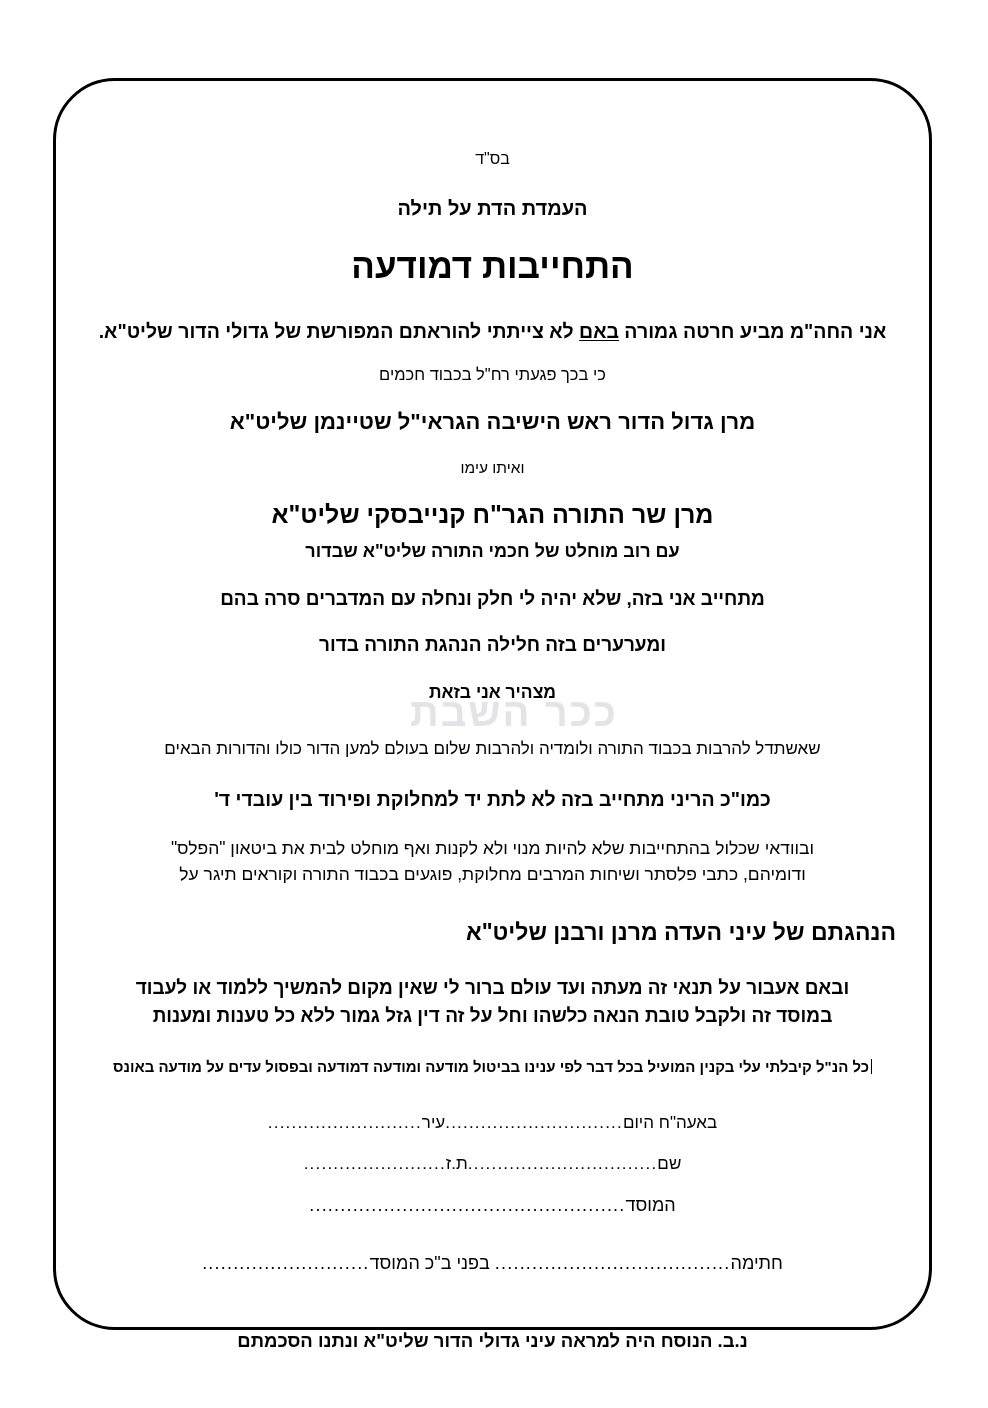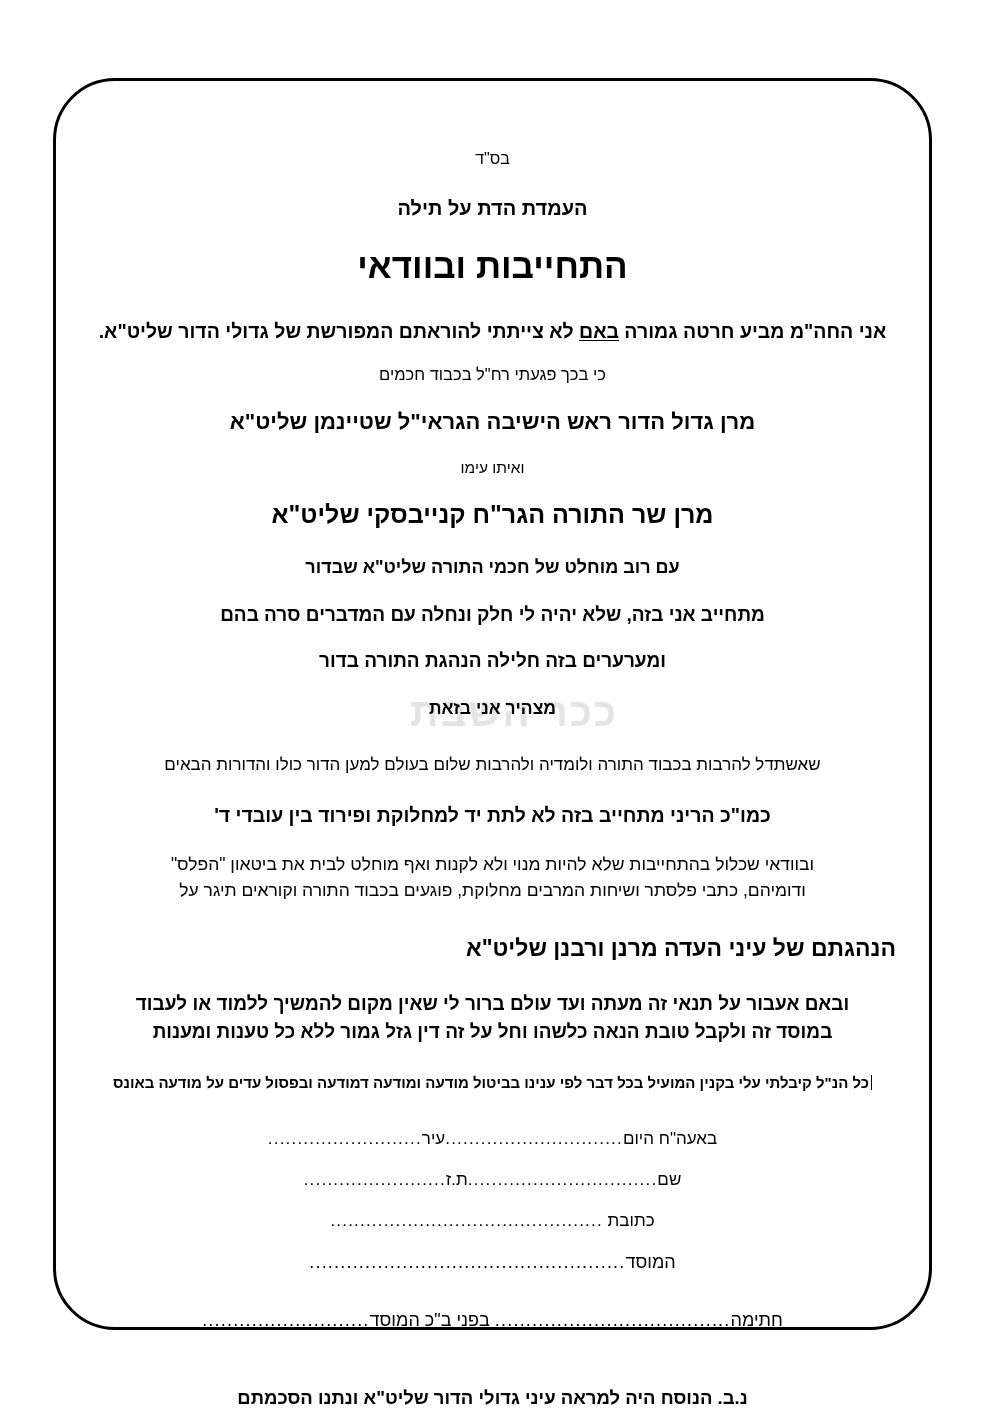--- a/index.html
+++ b/index.html
@@ -125,21 +125,21 @@
   .rav-line2 {
     font-size: 25px;
     font-weight: bold;
     text-align: center;
     margin-top: 23px;
   }
   .med-bold {
     font-size: 18px;
     font-weight: bold;
     text-align: center;
-    margin-top: 28px;
+    margin-top: 12px;
   }
   .med-bold2 {
     font-size: 19px;
     font-weight: bold;
     text-align: center;
     margin-top: 26px;
   }
   .med-bold3 {
     font-size: 19px;
     font-weight: bold;
@@ -239,21 +239,21 @@
   <div id="watermark">
     <span>ככר השבת</span>
   </div>
 
   <div id="content">
 
     <p class="ln bsd">בס"ד</p>
 
     <p class="ln subtitle">העמדת הדת על תילה</p>
 
-    <h1 class="ln maintitle">התחייבות ובוודאי</h1>
+    <h1 class="ln maintitle">התחייבות דמודעה</h1>
 
     <p class="ln declare"><span>אני החה"מ מביע חרטה גמורה </span><u class="underlined">באם</u><span> לא צייתתי להוראתם המפורשת של גדולי הדור שליט"א.</span></p>
 
     <p class="ln small-note">כי בכך פגעתי רח"ל  בכבוד חכמים</p>
 
     <p class="ln rav-line">מרן גדול הדור ראש הישיבה הגראי"ל שטיינמן שליט"א</p>
 
     <p class="ln tiny-note">ואיתו עימו</p>
 
     <p class="ln rav-line2">מרן שר התורה הגר"ח קנייבסקי שליט"א</p>
@@ -275,21 +275,20 @@
     <p class="ln section-head">הנהגתם של עיני העדה מרנן ורבנן שליט"א</p>
 
     <p class="ln para-bold"><span>ובאם אעבור על תנאי זה מעתה ועד עולם ברור לי שאין מקום להמשיך ללמוד או לעבוד</span><br><span>במוסד זה ולקבל טובת הנאה כלשהו וחל על זה דין גזל גמור ללא כל טענות ומענות</span></p>
 
     <p class="ln kinyan"><span class="bar"></span><span>כל הנ"ל קיבלתי עלי בקנין המועיל בכל דבר לפי ענינו בביטול מודעה ומודעה דמודעה ובפסול עדים על מודעה באונס</span></p>
 
     <p class="ln form-line form-row-1"><span class="lbl">באעה"ח היום</span><span class="dots">..............................</span><span class="lbl">עיר</span><span class="dots">..........................</span></p>
 
     <p class="ln form-line form-row-2"><span class="lbl">שם</span><span class="dots">................................</span><span class="lbl">ת.ז</span><span class="dots">........................</span></p>
 
-    <p class="ln form-line form-row-3"><span class="lbl">כתובת</span> <span class="dots">..............................................</span></p>
 
     <p class="ln form-line form-row-4"><span class="lbl">המוסד</span><span class="dots">...................................................</span></p>
 
     <p class="ln form-line form-row-5"><span class="lbl">חתימה</span><span class="dots">......................................</span> <span class="lbl">בפני ב"כ המוסד</span><span class="dots">...........................</span></p>
 
     <p class="ln nb-line">נ.ב. הנוסח היה למראה עיני גדולי הדור שליט"א ונתנו הסכמתם</p>
 
   </div>
 </div>
 

